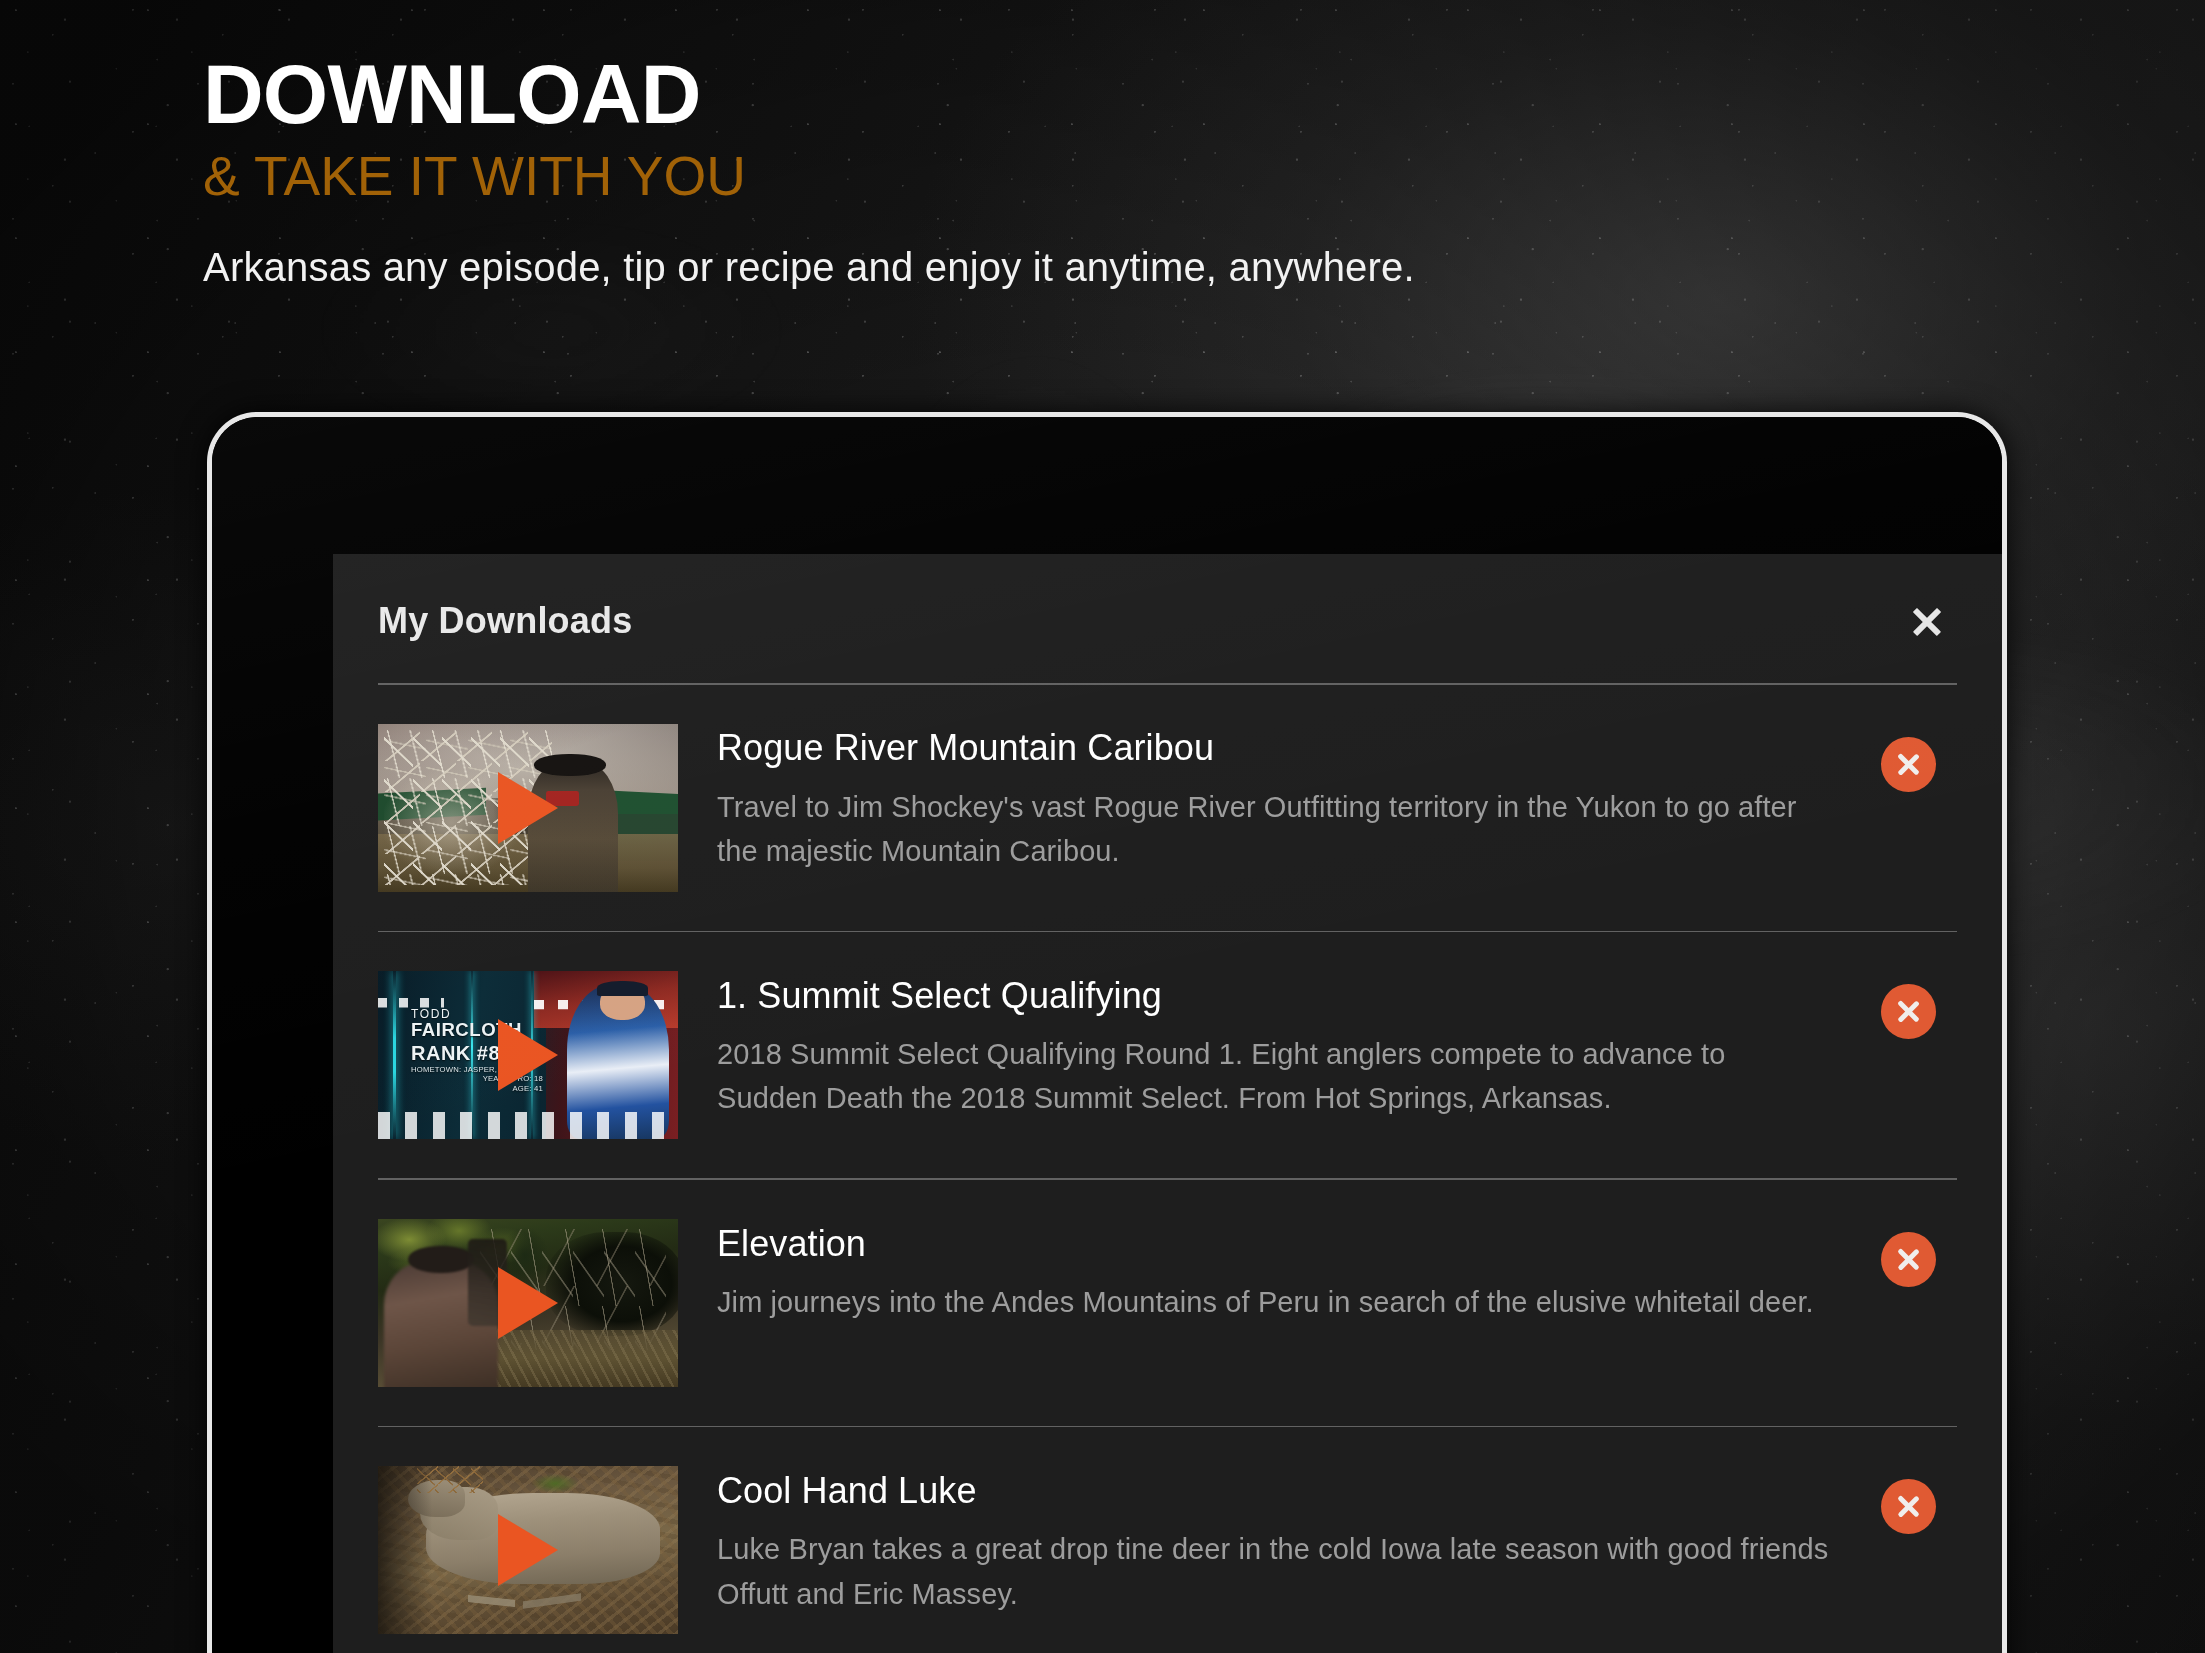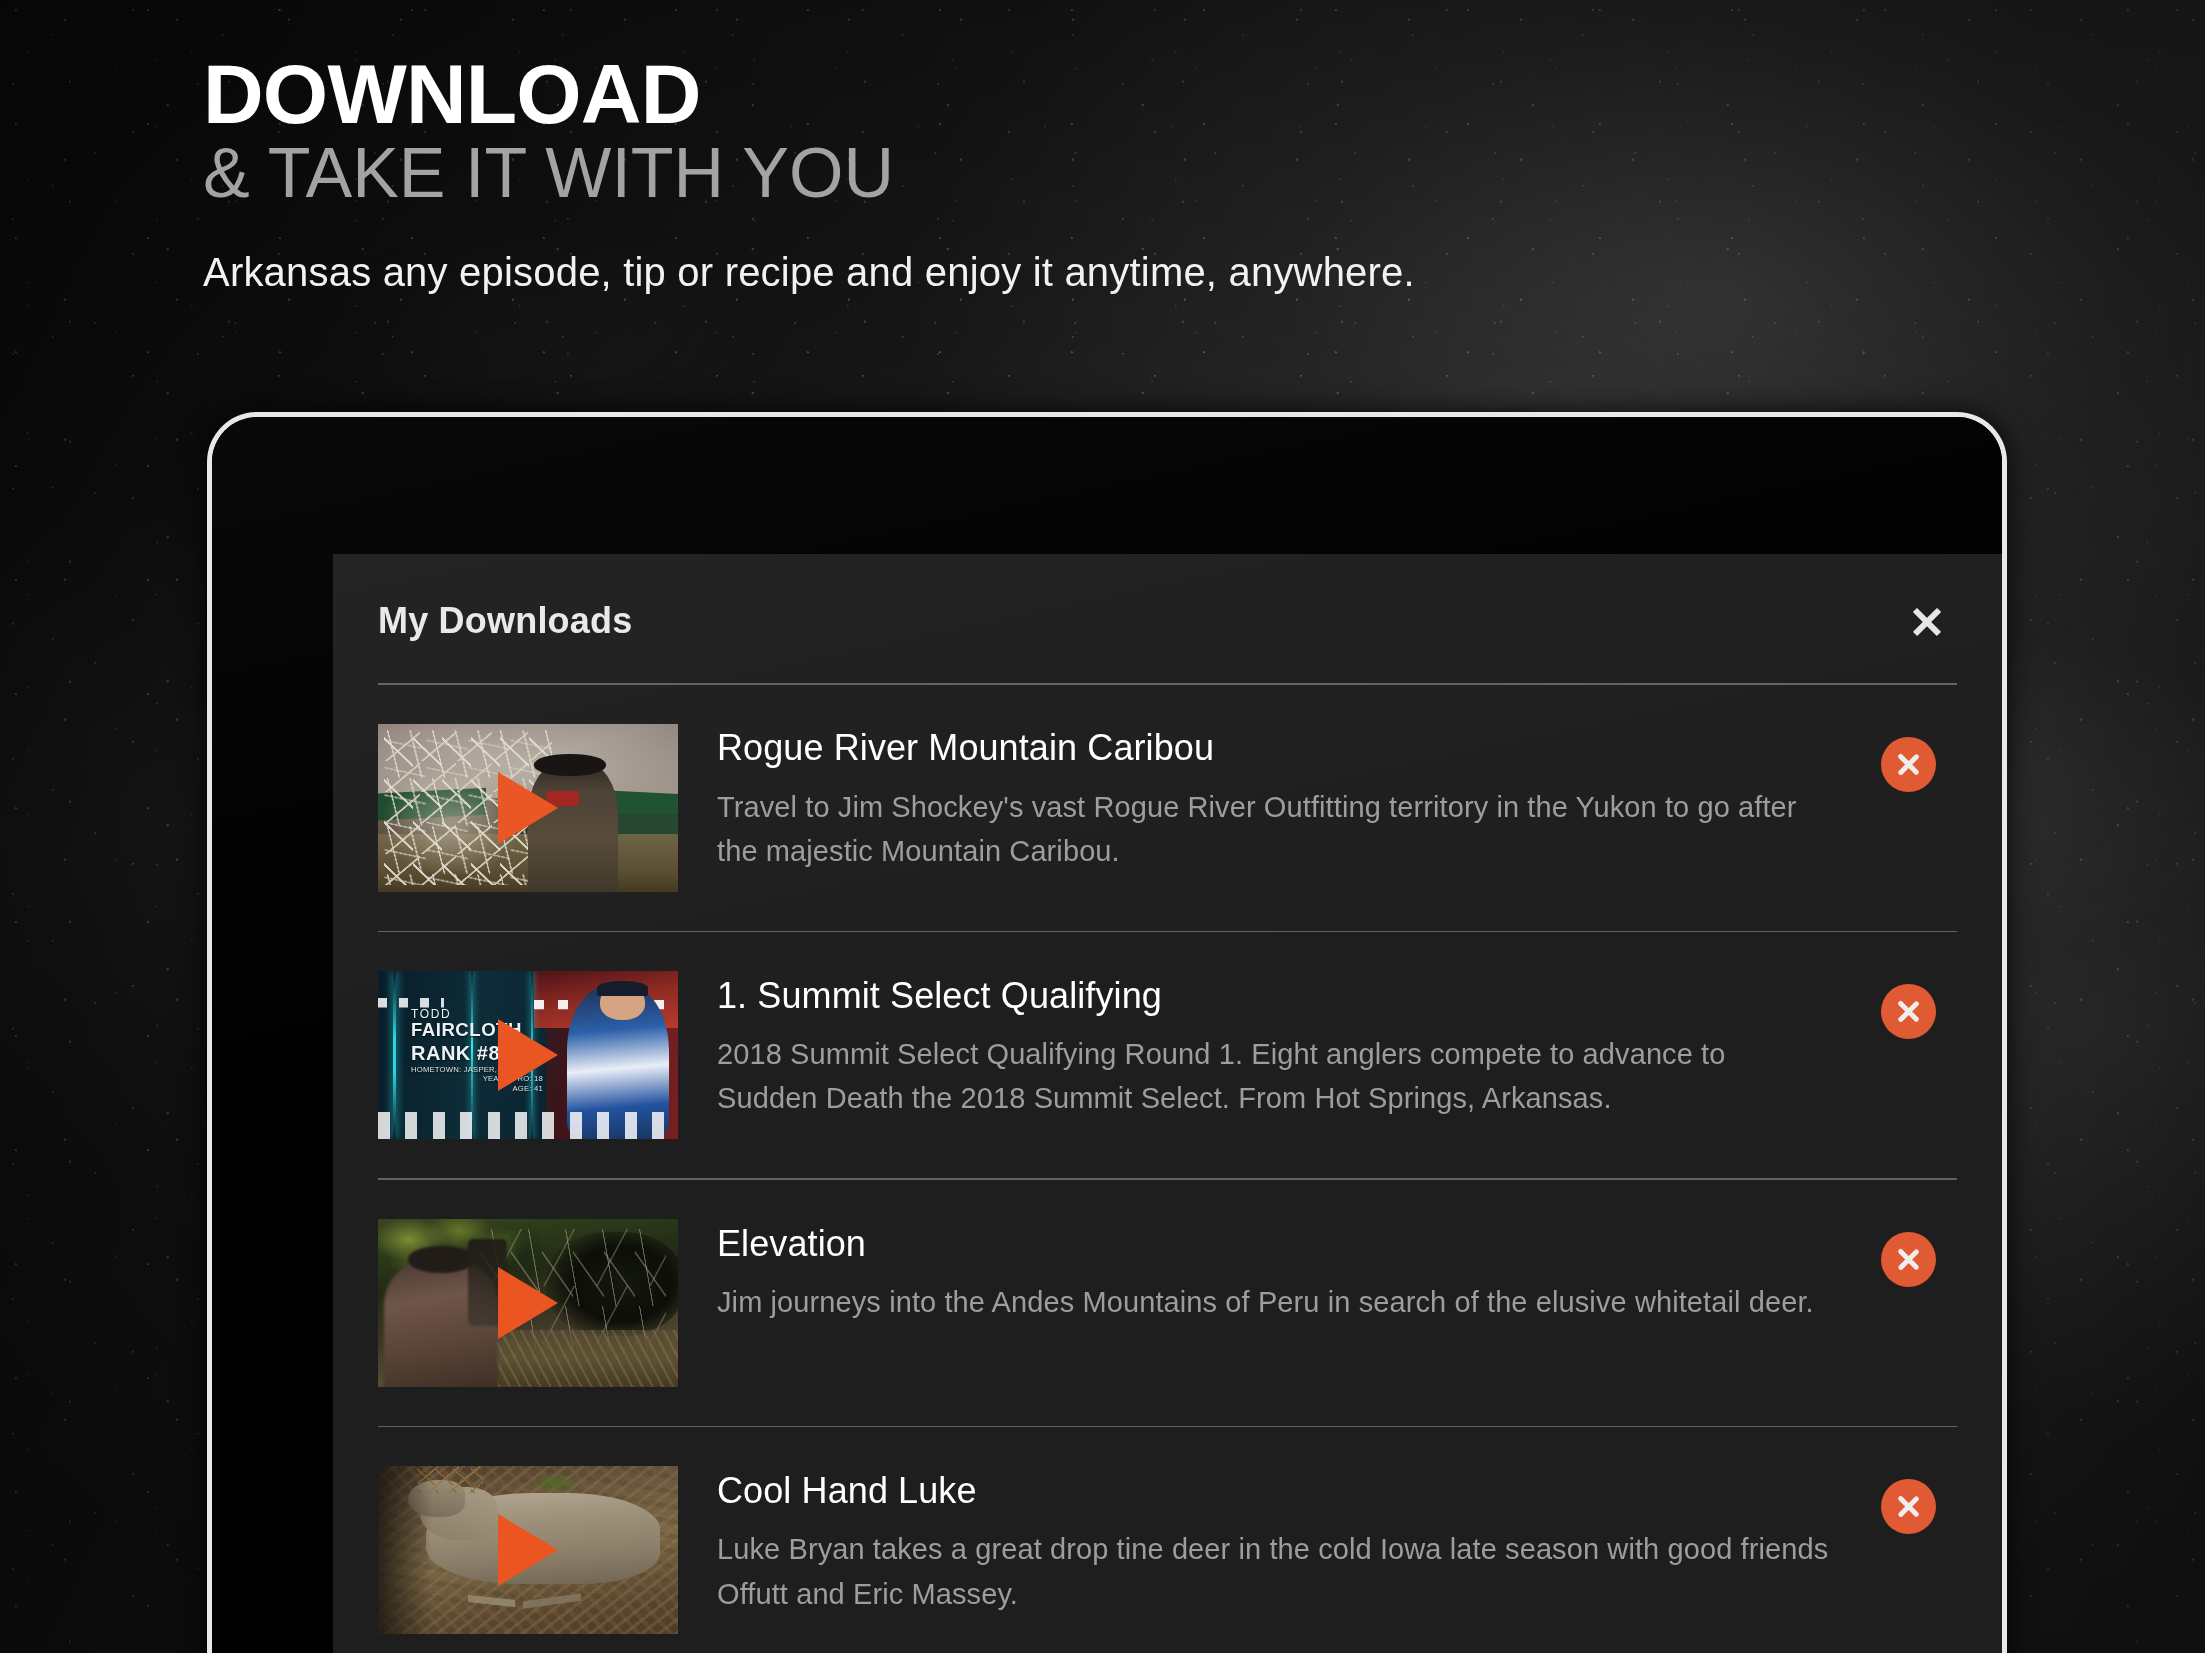--- a/index.html
+++ b/index.html
@@ -59,22 +59,22 @@
   }
 
   
   .hero { position:absolute; left:203px; top:53px; z-index:5; }
   .hero-l1 {
     font-size:84px; font-weight:bold; color:#ffffff;
     letter-spacing:-0.8px; line-height:0.98;
     font-family:"Liberation Sans", sans-serif;
   }
   .hero-l2 {
-    font-size:70px; font-weight:300; color:#a3a3a3;
-    letter-spacing:0px; line-height:1.05; margin-top:2px;
+    font-size:55px; font-weight:300; color:#a16207;
+    letter-spacing:0px; line-height:1.05; margin-top:13px;
     font-family:"Liberation Sans", sans-serif;
   }
   .hero-sub {
     font-size:40px; font-weight:300; color:#f2f2f2;
     margin-top:39px; letter-spacing:0.2px;
     font-family:"Liberation Sans", sans-serif;
   }
 
   
   .tablet {

